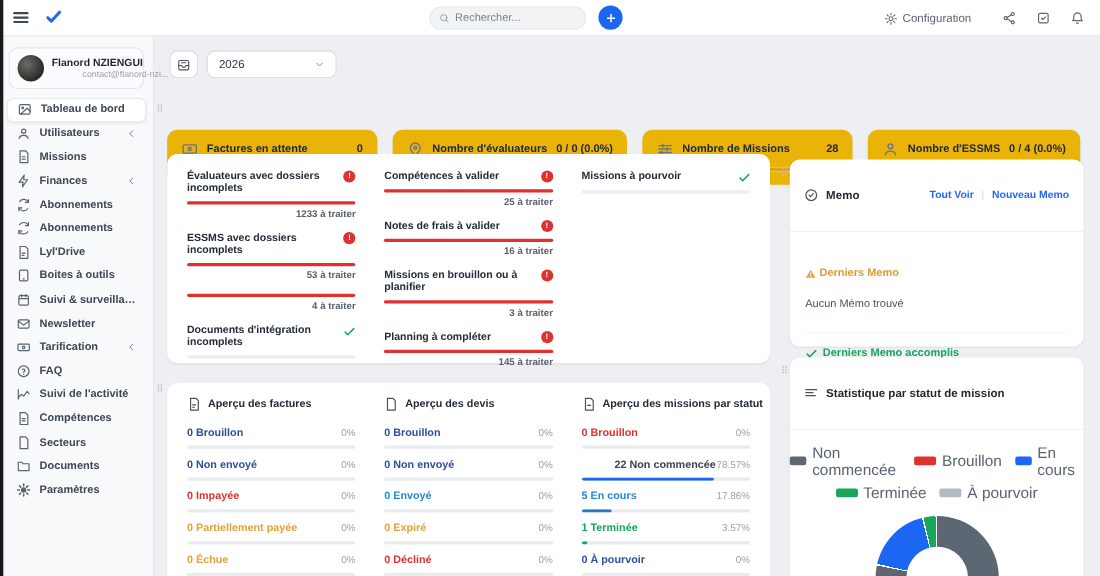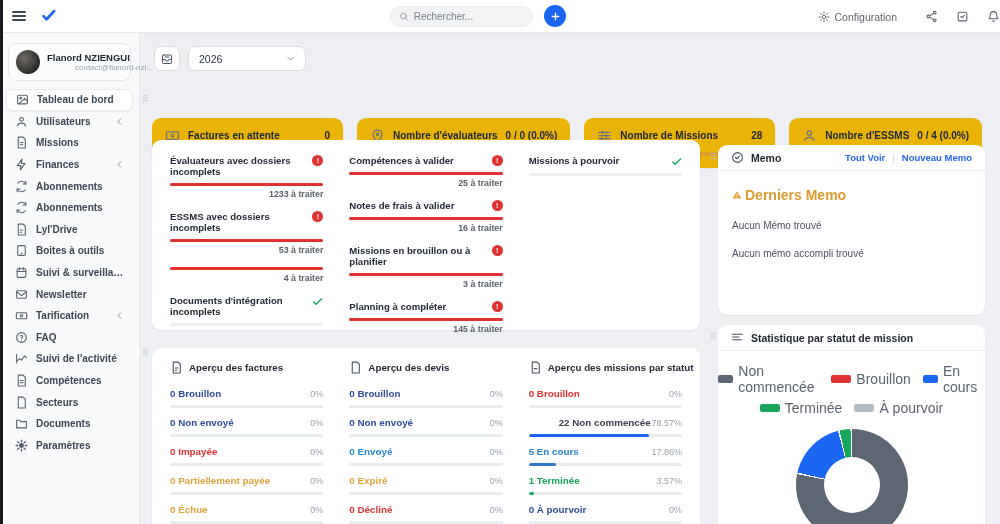--- a/index.html
+++ b/index.html
@@ -9,21 +9,21 @@
 
   
   .topbar { position:absolute; top:0; left:0; right:0; height:33px; background:#fff; border-bottom:1px solid #e6e8eb; z-index:10; }
   .burger { position:absolute; left:12px; top:11px; width:14px; height:10px; cursor:pointer; }
   .burger b { display:block; height:1.6px; background:#3f4754; margin-bottom:2.6px; border-radius:1px; }
   .logo { position:absolute; left:40px; top:8px; }
   .searchbox { position:absolute; left:390px; top:6px; width:143px; height:21px; background:#f1f3f4; border:1px solid #e8eaed; border-radius:11px; display:flex; align-items:center; padding:0 8px; gap:5px; }
   .searchbox input { border:none; background:transparent; outline:none; font-family:"Liberation Sans",sans-serif; font-size:10px; color:#555; width:100%; }
   .searchbox input::placeholder { color:#7a828c; }
   .plusbtn { position:absolute; left:544px; top:5px; width:22px; height:22px; border-radius:50%; background:#1b66f1; color:#fff; display:flex; align-items:center; justify-content:center; cursor:pointer; }
-  .tb-right { position:absolute; right:0; top:0; height:33px; display:flex; align-items:center; gap:18px; }
+  .tb-right { position:absolute; right:14px; top:0; height:33px; display:flex; align-items:center; gap:18px; }
   .config { display:flex; align-items:center; gap:5px; color:#5f6670; font-size:10.5px; cursor:pointer; margin-right:10px; }
   .tbico { color:#5f6670; cursor:pointer; display:flex; }
 
   svg.ic { stroke:currentColor; fill:none; stroke-width:2; stroke-linecap:round; stroke-linejoin:round; }
 
   
   .sidebar { position:absolute; top:33px; left:0; bottom:0; width:140px; background:#f8f9fa; border-right:1px solid #e7e9ec; z-index:5; }
   .profile { margin:10px 8px 8px 8px; background:#fbfcfd; border:1px solid #e4e7ea; border-radius:8px; padding:6px 7px; display:flex; align-items:center; gap:7px; cursor:pointer; }
   .avatar { width:24px; height:24px; border-radius:50%; background:radial-gradient(circle at 35% 35%, #6d6a66 0%, #2c2a28 70%); flex:none; }
   .pname { font-size:9.5px; font-weight:700; color:#1d242e; white-space:nowrap; }
@@ -57,29 +57,29 @@
   .tasks { top:107px; left:12px; width:548px; height:190px; padding:15px 18px; display:flex; gap:26px; }
   .tcol { flex:1; min-width:0; }
   .titem { margin-bottom:12px; cursor:pointer; }
   .titem-top { display:flex; align-items:flex-start; gap:6px; }
   .titem-title { flex:1; font-size:9.6px; line-height:1.15; font-weight:700; color:#232b38; }
   .badge { flex:none; width:11px; height:11px; border-radius:50%; background:#e03131; color:#fff; font-size:7px; font-weight:700; display:flex; align-items:center; justify-content:center; margin-top:0; }
   .okchk { flex:none; color:#18a65b; margin-top:1px; }
   .tbar { height:3px; border-radius:2px; margin-top:6px; }
   .tcount { text-align:right; font-size:8.8px; font-weight:700; color:#59616b; margin-top:3px; height:10px; }
 
-  .phead { display:flex; align-items:center; gap:7px; padding:6px 13px; border-bottom:1px solid #eef0f3; }
+  .phead { display:flex; align-items:center; gap:7px; padding:26px 13px; border-bottom:1px solid #eef0f3; }
   .phead .ic { color:#4a5260; }
   .ptitle { font-size:10.5px; font-weight:700; color:#1f2630; flex:1; }
   .plink { font-size:9.5px; font-weight:700; color:#2468f2; cursor:pointer; }
   .psep { color:#d4d9de; font-size:9.5px; }
 
   .memo { top:112px; left:578px; width:267px; height:170px; }
   .memo-body { padding:4px 14px; }
-  .memo-warnrow { margin-top:12px; display:flex; align-items:center; gap:3px; font-size:14px; font-weight:700; color:#df9a2e; }
+  .memo-warnrow { margin-top:28px; display:flex; align-items:center; gap:3px; font-size:10px; font-weight:700; color:#df9a2e; }
   .memo-empty { margin-top:17px; font-size:10px; color:#4a5260; }
   .memo-donerow { margin-top:20px; padding-top:13px; border-top:1px solid #f2f4f6; display:flex; align-items:center; gap:5px; font-size:10px; font-weight:700; color:#18a65b; }
 
   .overview { top:315px; left:12px; width:548px; height:236px; padding:13px 18px; display:flex; gap:26px; }
   .ocol { flex:1; min-width:0; }
   .ohead { display:flex; align-items:center; gap:6px; margin-bottom:14px; }
   .ohead .ic { color:#4a5260; flex:none; }
   .ohead-title { font-size:9.8px; font-weight:700; color:#232b38; white-space:nowrap; }
   .orow { margin-bottom:9px; }
   .oline { display:flex; align-items:baseline; }
@@ -464,20 +464,26 @@
     </div>
     <div class="memo-body">
       <div class="memo-warnrow">
         <svg width="10" height="10" viewBox="0 0 24 24">
             <path d="M12 3L22.5 20.5H1.5z" fill="#e8a33d"></path>
             <path d="M12 9.5v5M12 17.5v.5" stroke="#fff" stroke-width="2" stroke-linecap="round"></path>
           </svg>
         <span>Derniers Memo</span>
       </div>
       <div class="memo-empty">Aucun Mémo trouvé</div>
+      <div class="memo-donerow">
+        <svg class="ic" width="11" height="11" viewBox="0 0 24 24" style="stroke-width:3;color:#18a65b">
+            <path d="M4 13l5 5L21 6"></path>
+          </svg>
+        <span>Derniers Memo accomplis</span>
+      </div>
       <div class="memo-empty">Aucun mémo accompli trouvé</div>
     </div>
   </div>
 
   <div class="panel overview">
 
     <div class="ocol">
       <div class="ohead">
         <svg class="ic" width="13" height="13" viewBox="0 0 24 24">
             <path d="M6 2h9l4 4v16H6z"></path>

